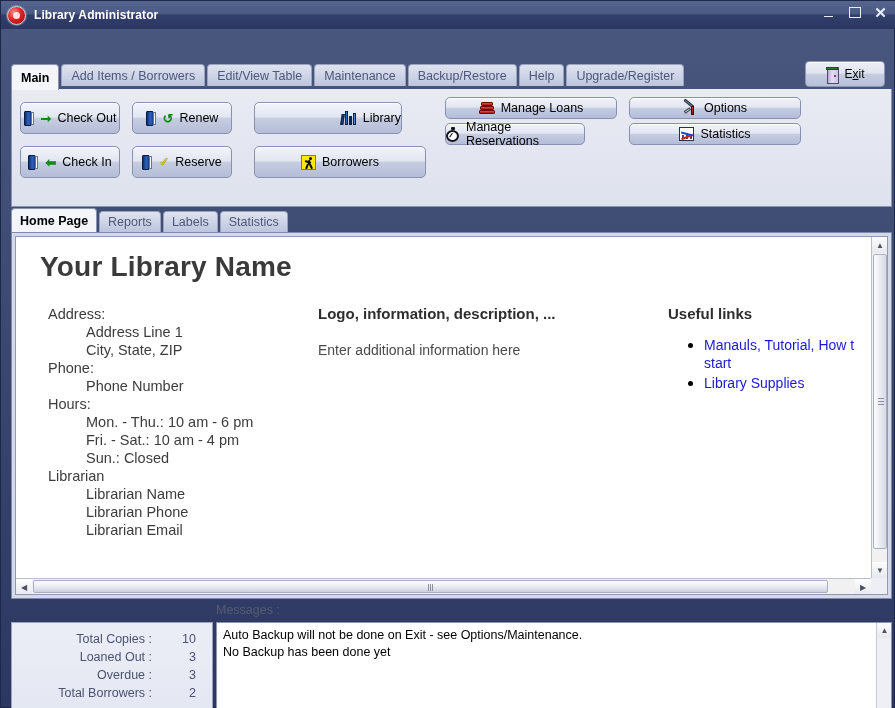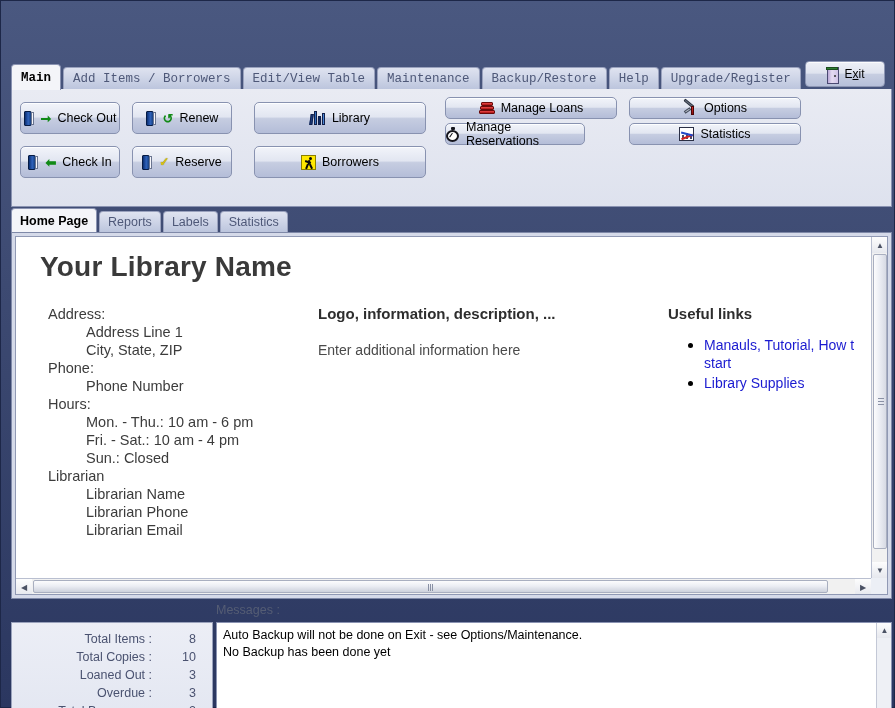--- a/index.html
+++ b/index.html
@@ -95,23 +95,22 @@
   }
   .icon-door .top { position:absolute; left:1px; top:0; width:12px; height:3px;
     background:#2e7d32; border:1px solid #1b4d1e; box-sizing:border-box;}
   .icon-door .knob { position:absolute; left:9px; top:8px; width:2px; height:2px;
     background:#333; border-radius:50%;}
 
   
   #maintabs {
     position: absolute; left: 6px; top: 35px;
     width: 881px; height: 25px;
-    display: flex; align-items: flex-end;
+    display: flex; 
     border-bottom: 1px solid #8a93b2;
-    font-family: Liberation Mono, monospace;
   }
   .mtab {
     height: 22px;
     padding: 0 9px;
     display: flex; align-items: center;
     font-size: 12.5px;
     color: #4e5878;
     background: linear-gradient(180deg, #dfe3f0 0%, #ccd3e6 55%, #bcc5dd 100%);
     border: 1px solid #9aa2be;
     border-bottom: none;
@@ -365,20 +364,37 @@
     background:#eef0f5; border-left:1px solid #c3c8d6; box-sizing:border-box;
   }
   #msg-vsb .sb-btn{width:15px;height:15px;}
   #msg-vsb .up{top:0;left:0;}
 </style>
 </head>
 <body>
 
 <div id="window">
 
+  <div id="titlebar">
+    <span id="app-icon">
+        <i></i>
+      </span>
+    <span id="title-text">Library Administrator</span>
+    <div id="win-buttons">
+      <span class="win-btn">
+          <span class="minbox"></span>
+        </span>
+      <span class="win-btn">
+          <span class="maxbox"></span>
+        </span>
+      <span class="win-btn">
+          <span class="closeglyph">✕</span>
+        </span>
+    </div>
+  </div>
 
   <div id="client">
 
     <div id="exit-row">
       <div id="exit-button">
         <span class="icon-door">
           <span class="frame"></span>
             <span class="top"></span>
             <span class="knob"></span>
         </span>
@@ -427,21 +443,21 @@
 
       <div class="tbtn small" style="left:120px; top:57px; width:100px;">
         <span class="icon-book">
             <span class="spine"></span>
             <span class="pg"></span>
           </span>
         <span class="glyph-y">✓</span>
         <span>Reserve</span>
       </div>
 
-      <div class="tbtn small" style="left:242px; top:13px; width:172px;">
+      <div class="tbtn small" style="left:242px; top:13px; width:148px;justify-content:flex-end;">
         <span class="icon-shelf">
           <span class="b1"></span>
             <span class="b2"></span>
             <span class="b3"></span>
             <span class="b4"></span>
         </span>
         <span>Library</span>
       </div>
 
       <div class="tbtn small" style="left:242px; top:57px; width:172px;">
@@ -566,24 +582,20 @@
         <div class="sb-corner"></div>
 
       </div>
     </div>
 
     <div id="bottom">
       <div id="msg-label">Messages :</div>
 
       <div id="stats-box">
         <div class="stat-row">
-          <span class="k">Total Items :</span>
-          <span class="v">8</span>
-        </div>
-        <div class="stat-row">
           <span class="k">Total Copies :</span>
           <span class="v">10</span>
         </div>
         <div class="stat-row">
           <span class="k">Loaned Out :</span>
           <span class="v">3</span>
         </div>
         <div class="stat-row">
           <span class="k">Overdue :</span>
           <span class="v">3</span>

